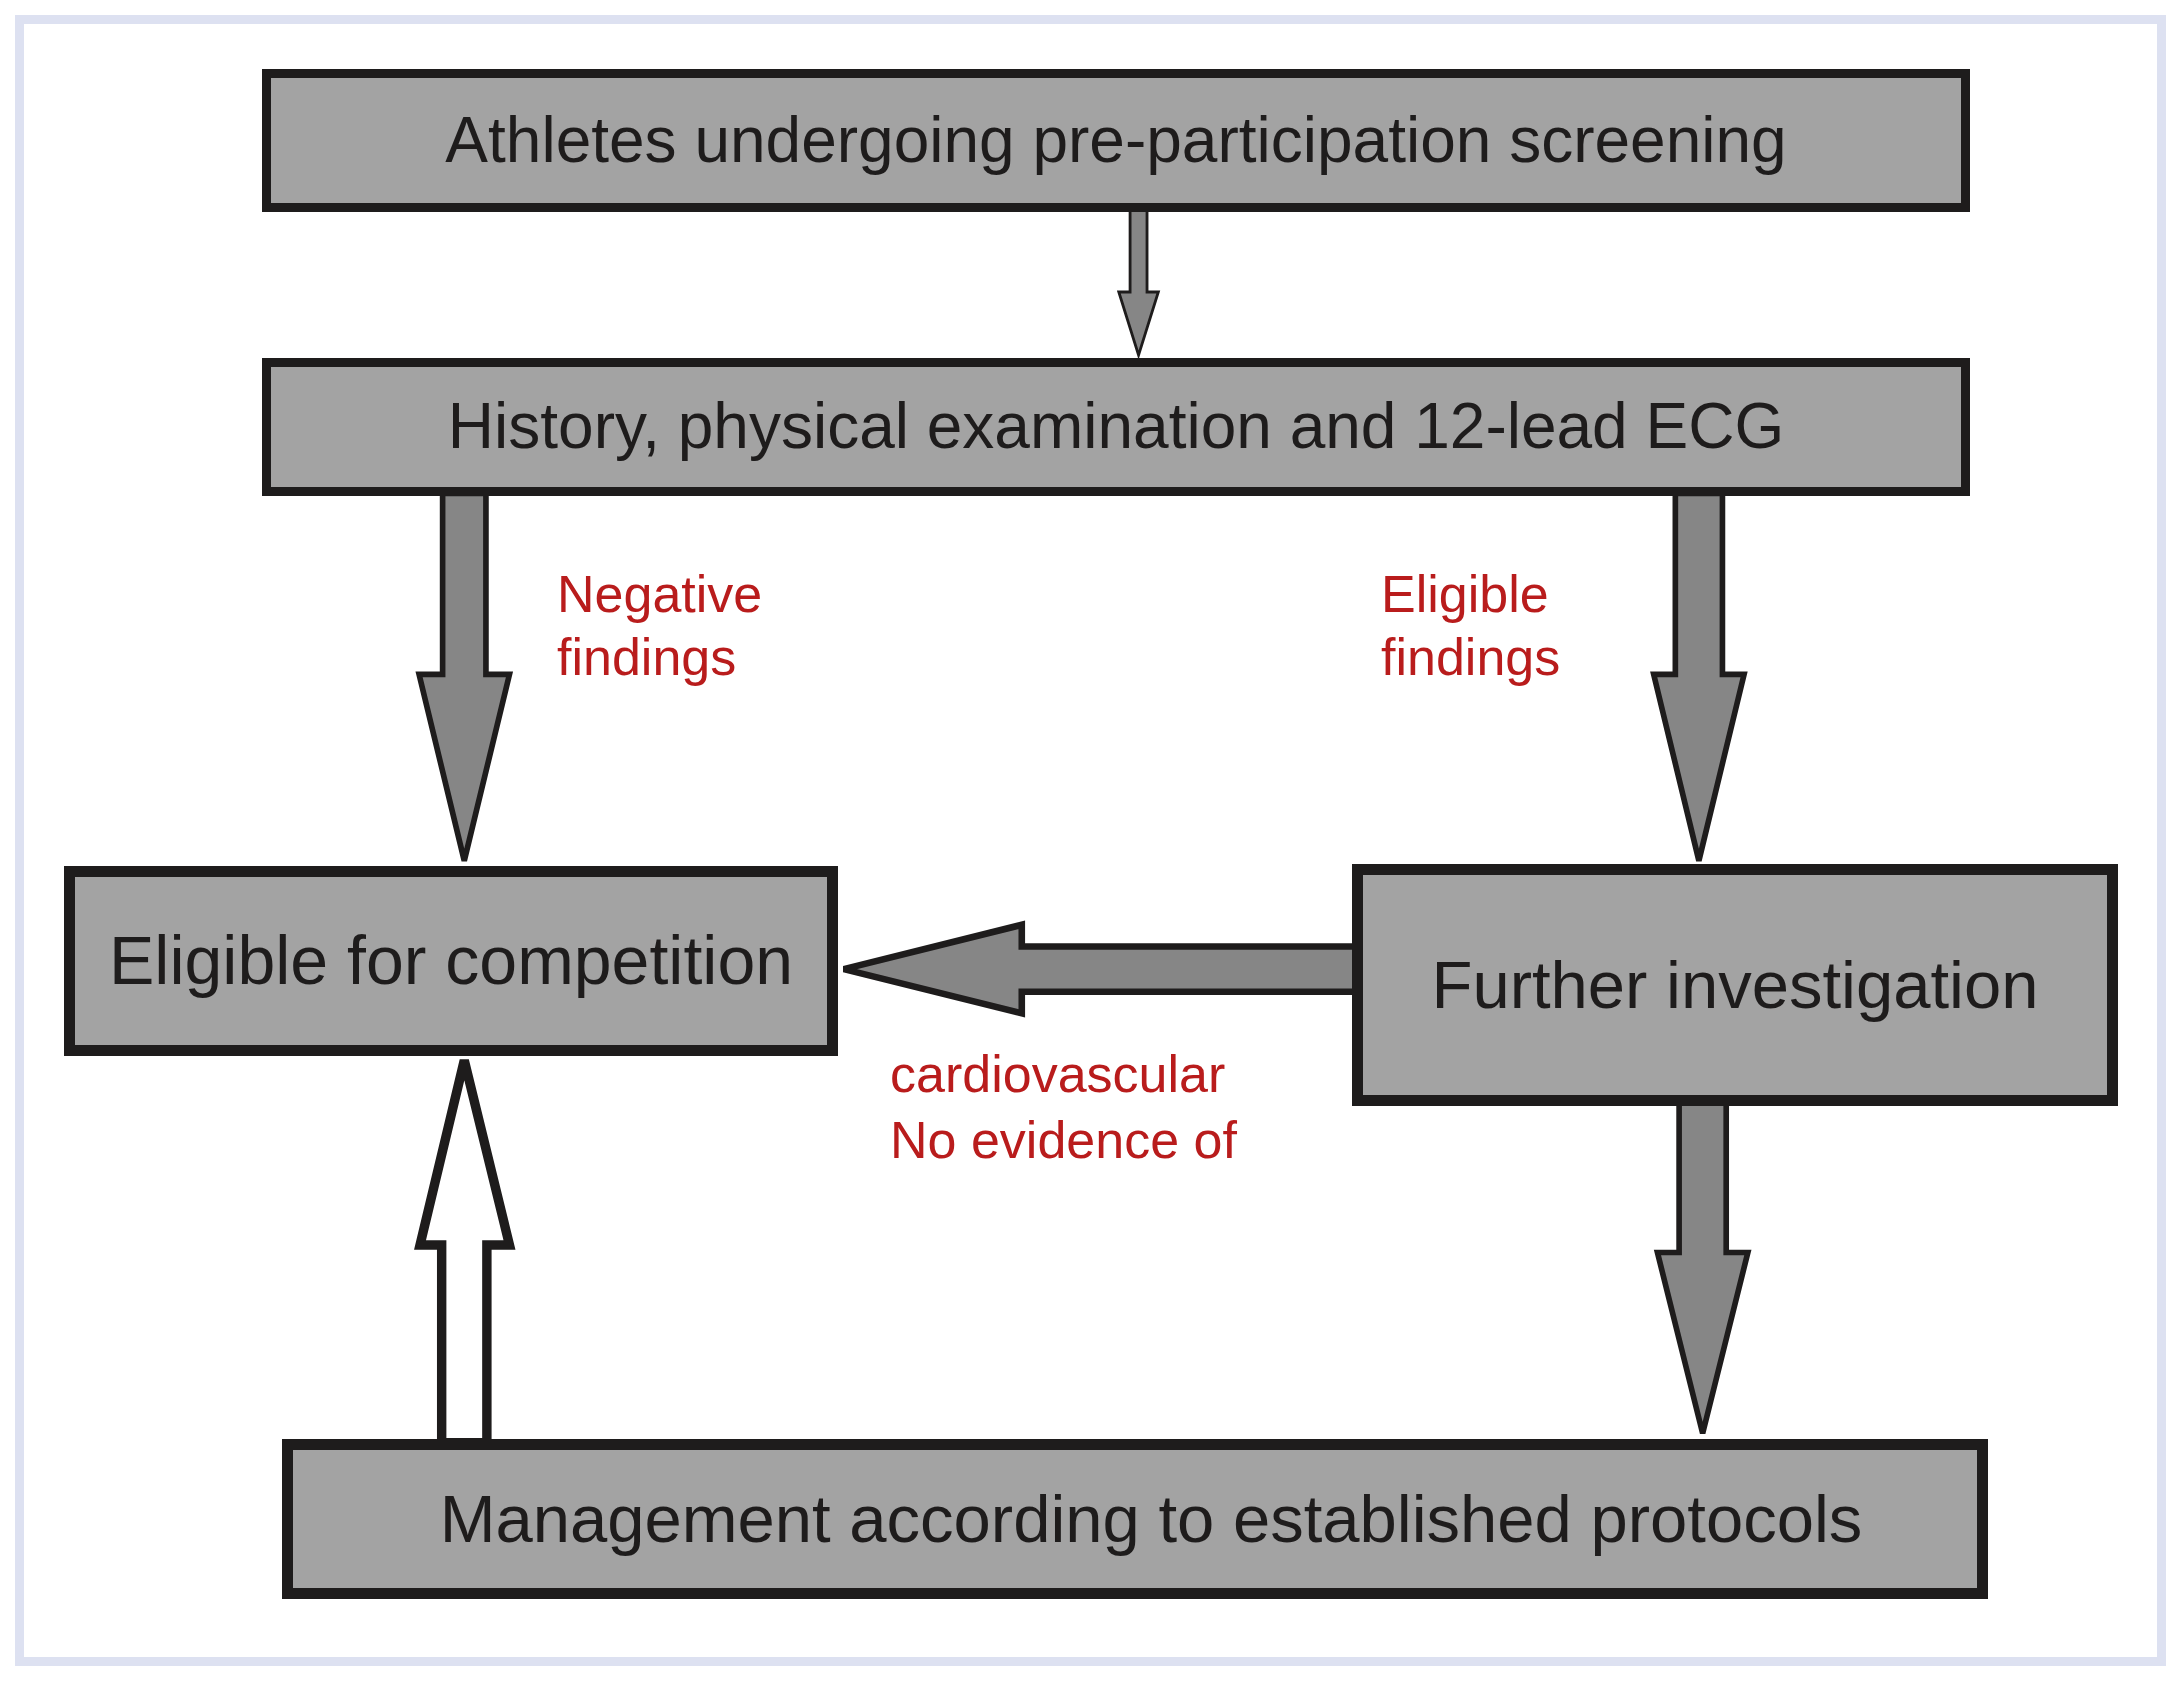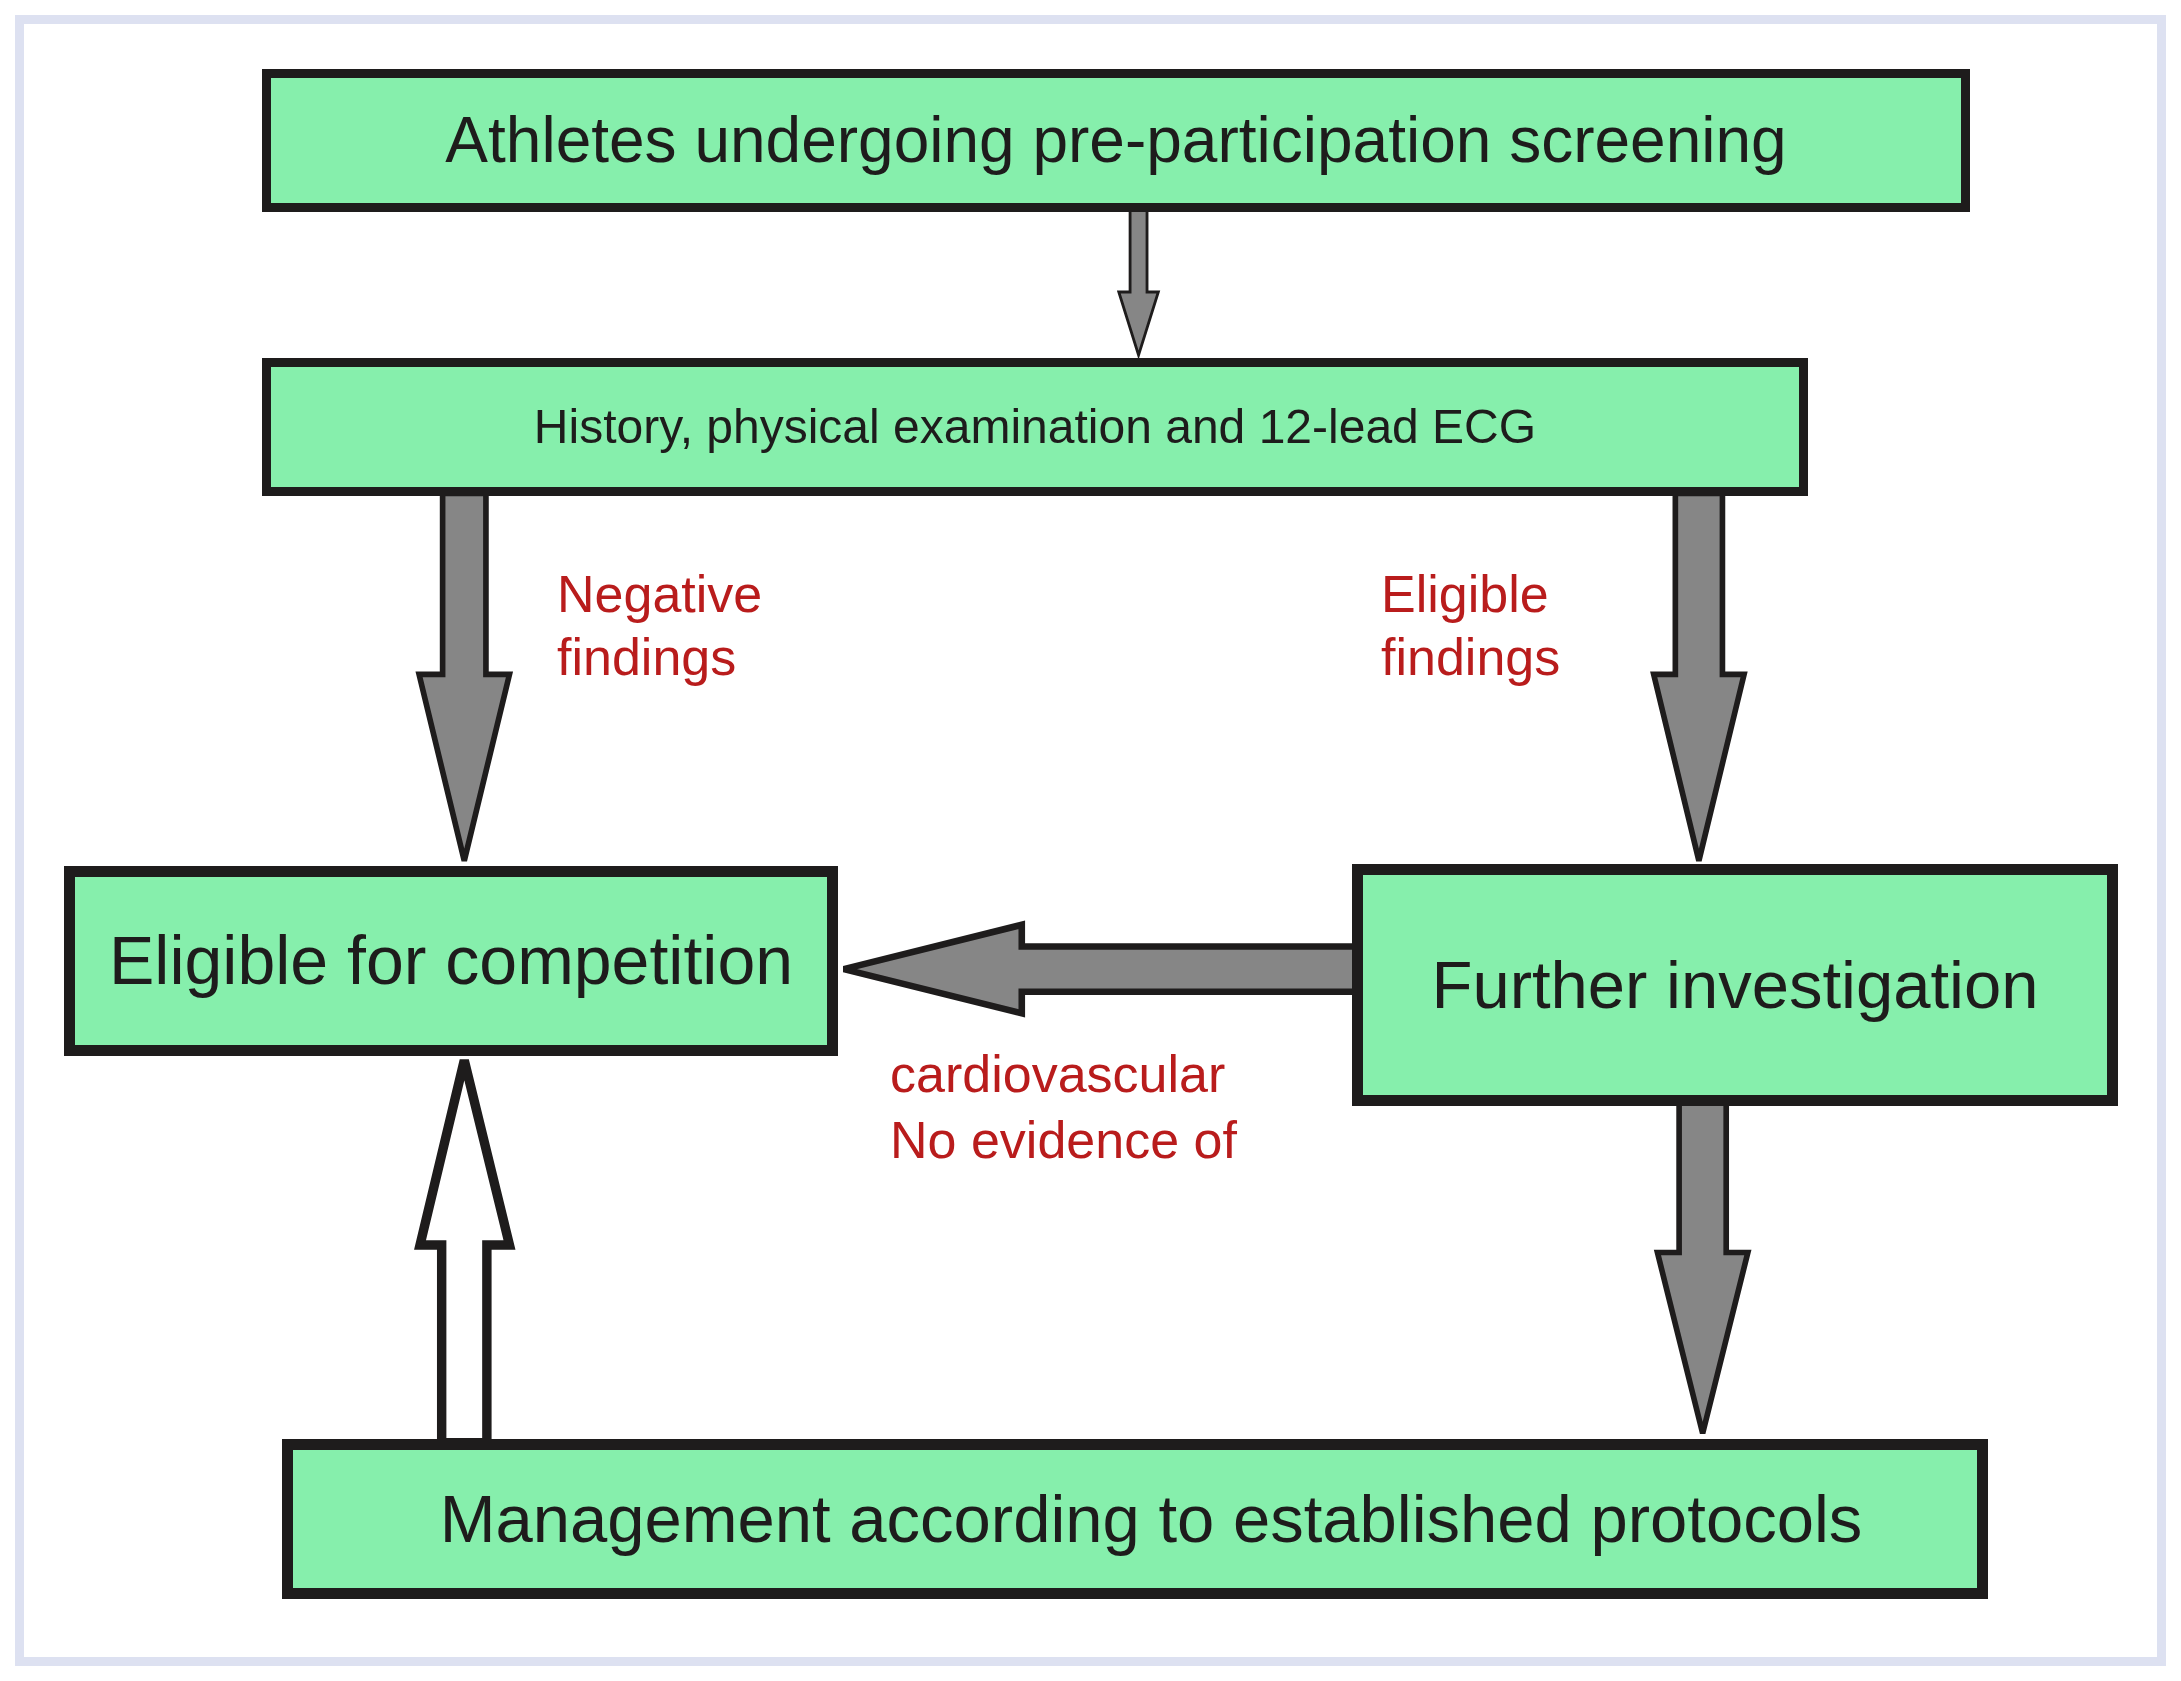--- a/index.html
+++ b/index.html
@@ -14,30 +14,30 @@
     position:absolute;left:15px;top:15px;
     width:2151px;height:1651px;
     border:9.4px solid #dde1f1;
     box-sizing:border-box;
     background:transparent;
   }
   #arrow-layer{position:absolute;left:0;top:0;width:2182px;height:1682px;}
   .node{
     position:absolute;
     box-sizing:border-box;
-    background:#86efac;
+    background:#a3a3a3;
     border:9.4px solid #1e1c1c;
     color:#1e1c1c;
     display:flex;align-items:center;justify-content:center;
     text-align:center;
     line-height:1.08;
     white-space:nowrap;
   }
   #node-screening {left:262px;top:69px; width:1708px;height:143px;font-size:64px;}
-  #node-history   {left:262px;top:358px;width:1546px;height:138px;font-size:48px;}
+  #node-history   {left:262px;top:358px;width:1708px;height:138px;font-size:64px;}
   #node-eligible  {left:64px; top:866px;width:774px; height:190px;font-size:68px;border-width:11.3px;}
   #node-further   {left:1352px;top:864px;width:766px;height:242px;font-size:67px;border-width:11.3px;}
   #node-management{left:282px;top:1439px;width:1706px;height:160px;font-size:67px;border-width:11.3px;padding-left:32px;}
   .edge-label{
     position:absolute;
     color:#b91c1c;
     font-size:52px;
     line-height:63px;
     white-space:nowrap;
   }

